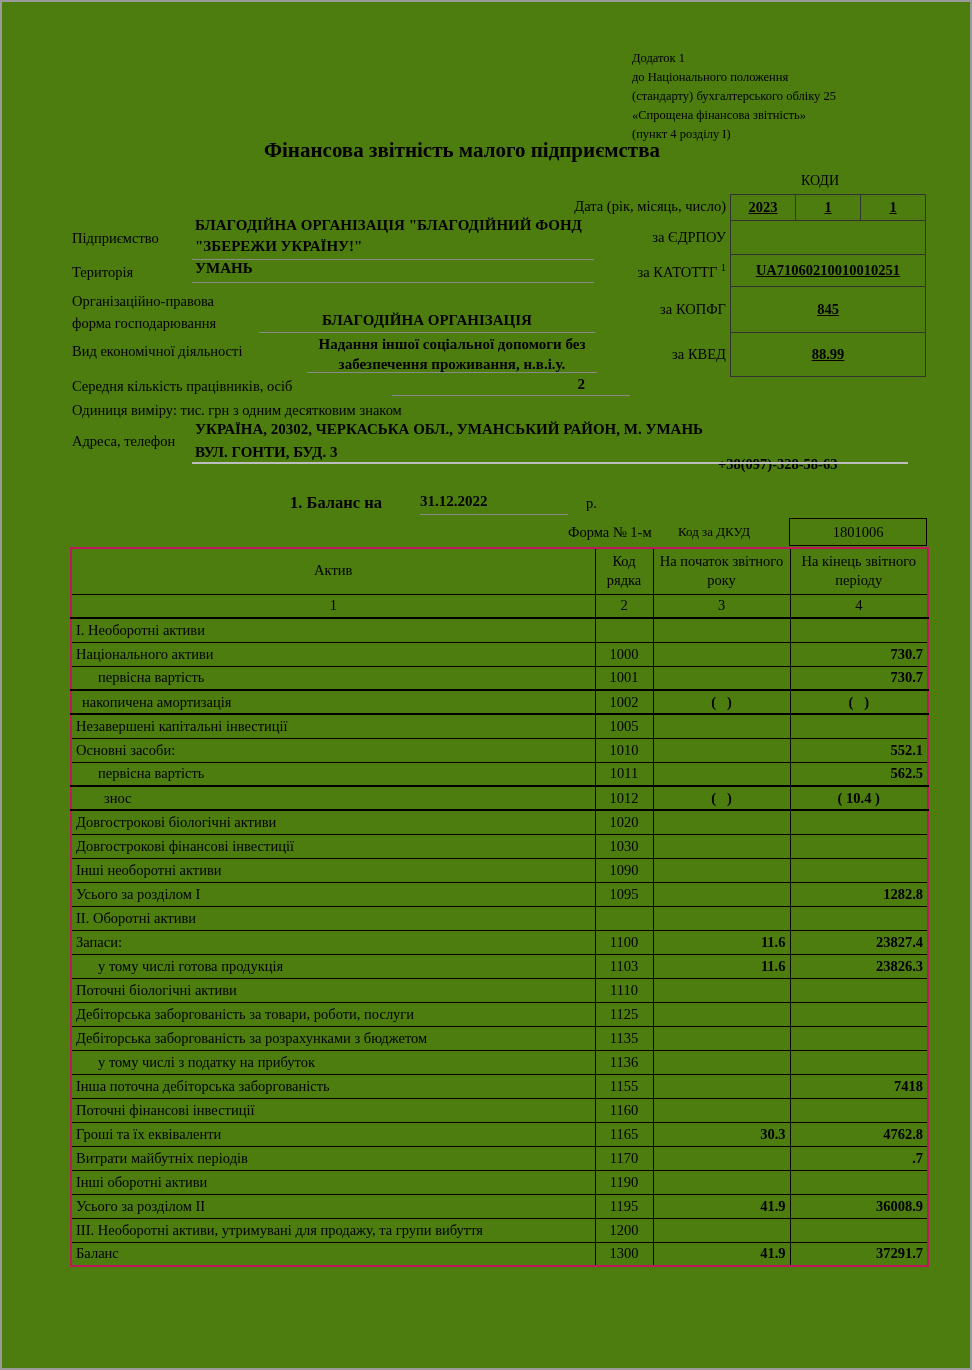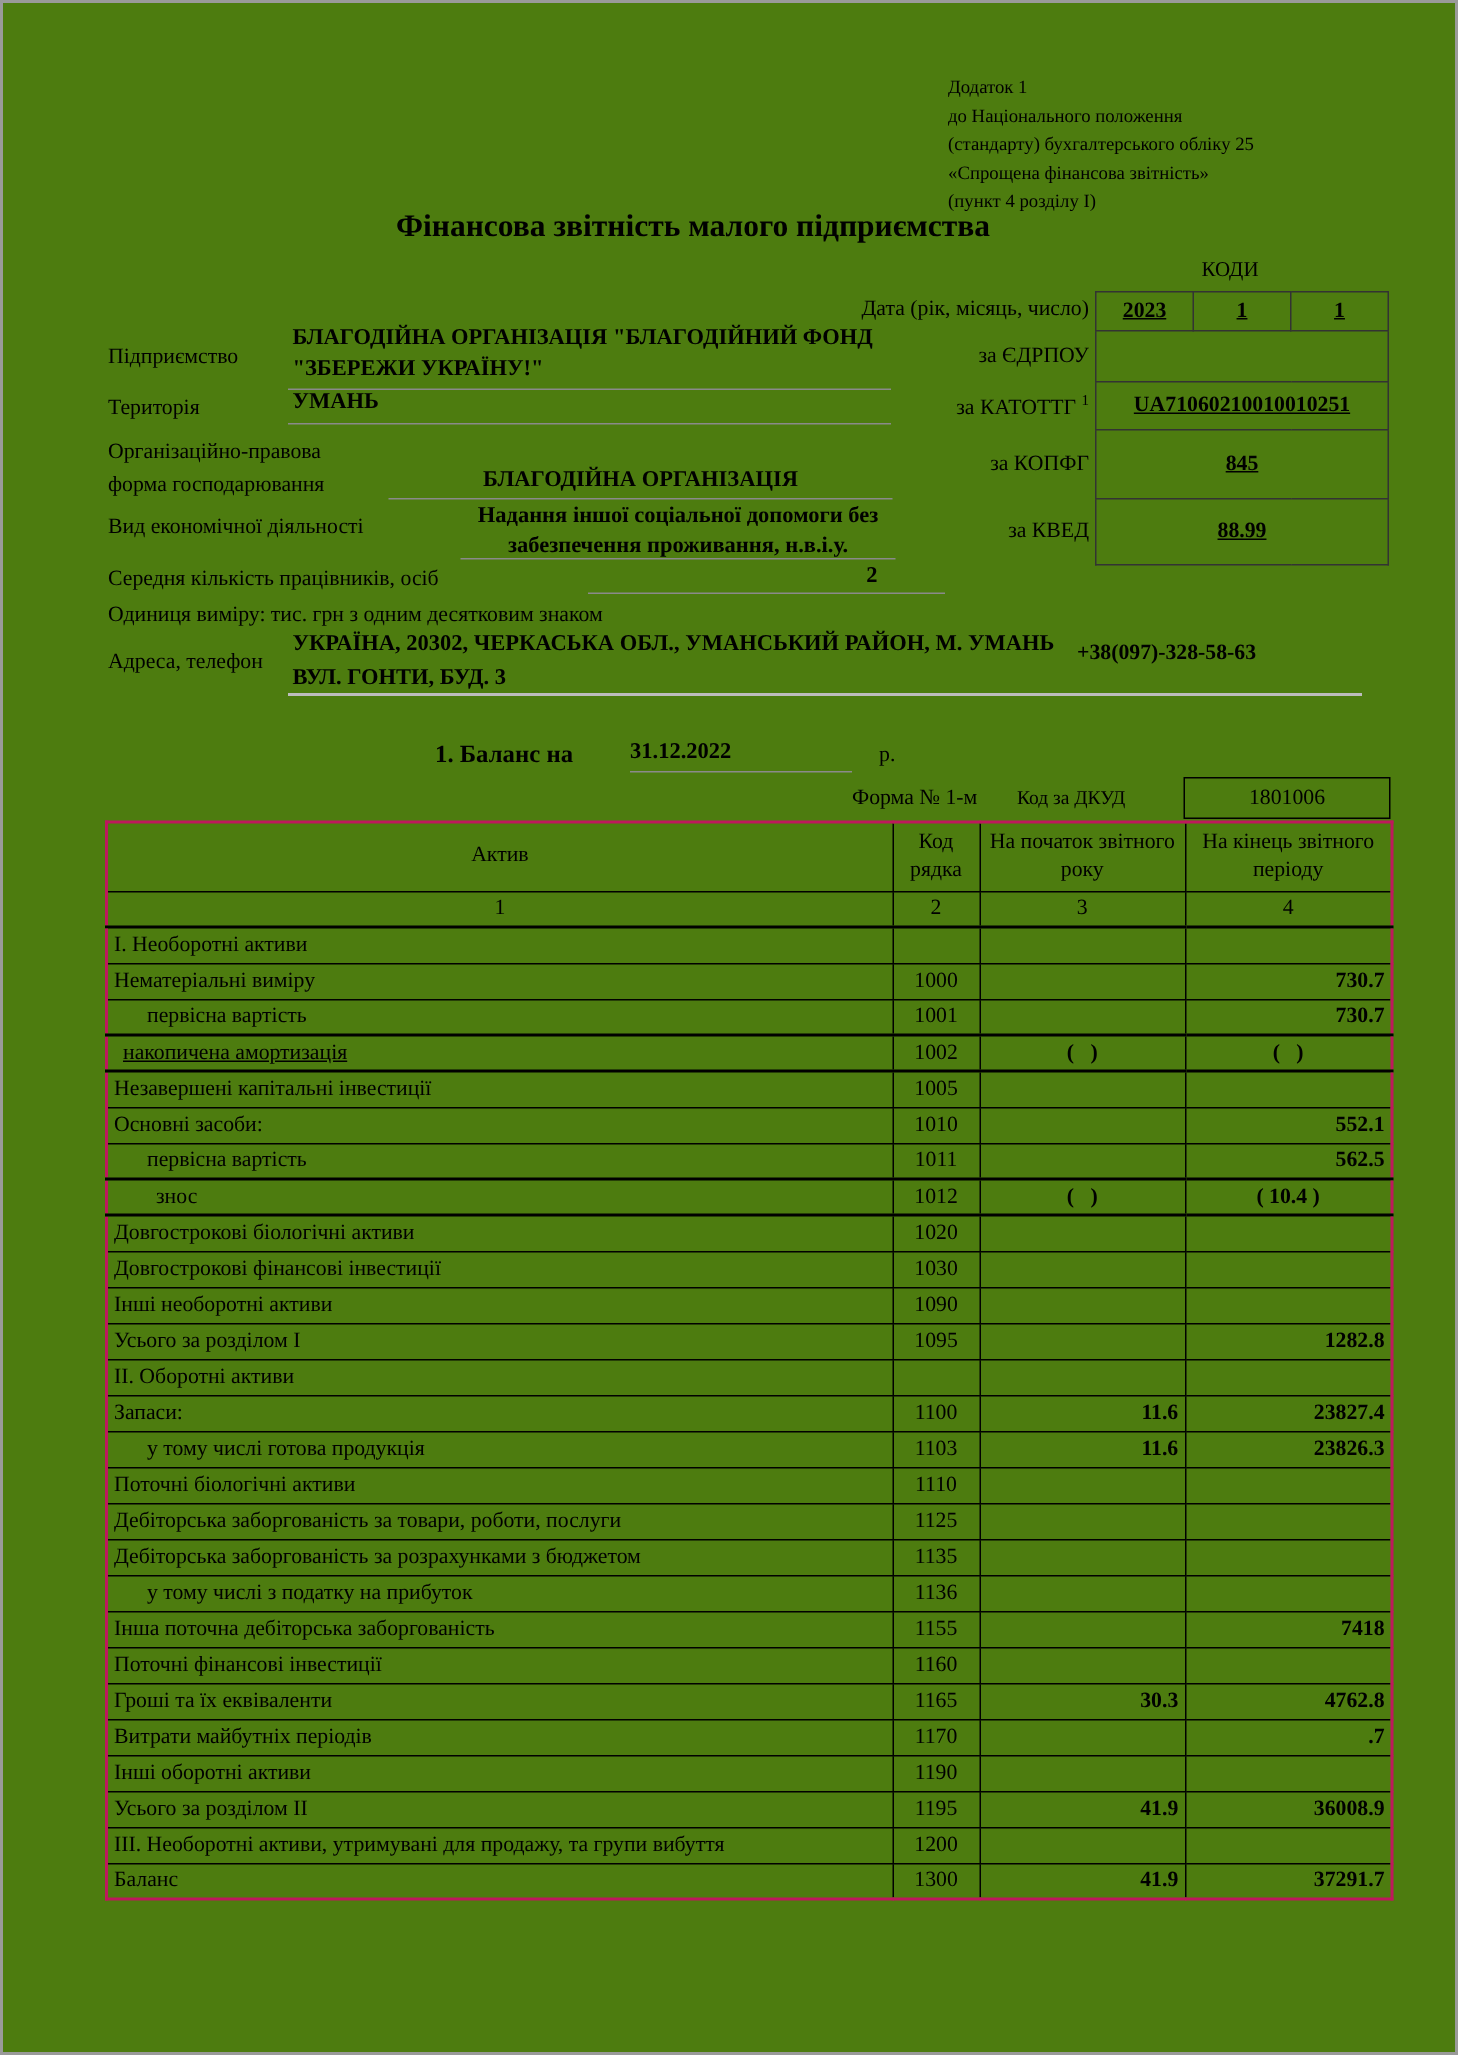--- a/index.html
+++ b/index.html
@@ -43,21 +43,21 @@
   #val-territory{left:190px;top:258px;width:402px;height:23px;padding-left:3px;box-sizing:border-box;}
   #lbl-orgform{left:70px;top:288px;font-size:14.5px;line-height:22px;}
   #val-orgform{left:257px;top:303px;width:336px;height:28px;text-align:center;line-height:30px;box-sizing:border-box;}
   #lbl-activity{left:70px;top:341px;}
   #val-activity{left:305px;top:330px;width:290px;height:41px;text-align:center;line-height:20px;padding-top:2px;box-sizing:border-box;}
   #lbl-employees{left:70px;top:376px;}
   #val-employees{left:390px;top:374px;width:238px;height:20px;text-align:right;padding-right:45px;box-sizing:border-box;}
   #unit-line{left:70px;top:400px;font-size:14.5px;}
   #lbl-address{left:70px;top:431px;}
   #val-address{left:190px;top:416px;width:530px;line-height:23px;padding-left:3px;}
-  #val-phone{left:716px;top:425px;font-size:14.5px;font-weight:bold;}
+  #val-phone{left:716px;top:454px;font-size:14.5px;font-weight:bold;}
   #address-uline{left:190px;top:438px;width:716px;height:22px;border-bottom:2px solid #bdbdbd;}
   
   #balance-title{left:288px;top:491px;font-size:16.5px;font-weight:bold;}
   #balance-date{left:418px;top:491px;width:148px;height:22px;font-size:15px;font-weight:bold;box-sizing:border-box;}
   #balance-r{left:584px;top:493px;font-size:14.5px;}
   #form-label{left:566px;top:522px;font-size:14.5px;}
   #dkud-label{left:676px;top:522px;font-size:13px;}
   #dkud-box{left:787px;top:516px;width:138px;height:28px;border:1px solid #000;box-sizing:border-box;text-align:center;line-height:26px;font-size:14.5px;}
   
   #balance-table{left:68px;top:545px;width:857px;border-collapse:collapse;table-layout:fixed;}
@@ -65,21 +65,21 @@
   #balance-table col.w1{width:524px;} #balance-table col.w2{width:58px;}
   #balance-table col.w3{width:137px;} #balance-table col.w4{width:138px;}
   #balance-table{border:2px solid #be185d;}
   #balance-table .hdr th{height:46px;text-align:center;vertical-align:middle;line-height:1.35;}
   #balance-table .nums td{height:24px;text-align:center;border-bottom:2px solid #000;}
   #balance-table tr.data td{height:24px;vertical-align:middle;}
   #balance-table td.c-code{text-align:center;}
   #balance-table td.c-val{text-align:right;font-weight:bold;}
   #balance-table td.c-val.c-paren{text-align:center;white-space:pre;}
   #balance-table tr.thick td{border-top:2px solid #000;border-bottom:2px solid #000;}
-  #balance-table td.ind1{padding-left:10px;text-decoration:underline;}
+  #balance-table td.ind1{padding-left:10px;}
   #balance-table td.ind2{padding-left:26px;}
   #balance-table td.ind3{padding-left:32px;}
   sup{font-size:10px;}
 </style>
 </head>
 <body>
 
 <div id="page">
 
   <div id="appendix" class="abs">
@@ -184,21 +184,21 @@
     </tr>
     </tbody>
       <tbody>
         <tr class="data">
           <td class="c-label">I. Необоротні активи</td>
           <td class="c-code"></td>
           <td class="c-val"></td>
           <td class="c-val"></td>
         </tr>
         <tr class="data">
-          <td class="c-label">Нематеріальні виміру</td>
+          <td class="c-label">Національного активи</td>
           <td class="c-code">1000</td>
           <td class="c-val"></td>
           <td class="c-val">730.7</td>
         </tr>
         <tr class="data">
           <td class="c-label ind2">первісна вартість</td>
           <td class="c-code">1001</td>
           <td class="c-val"></td>
           <td class="c-val">730.7</td>
         </tr>

